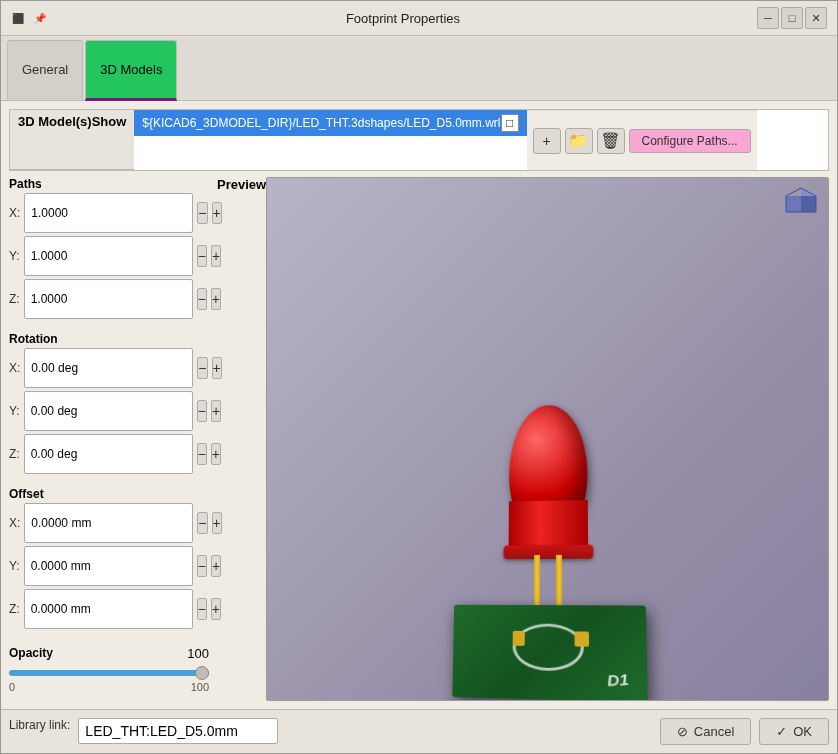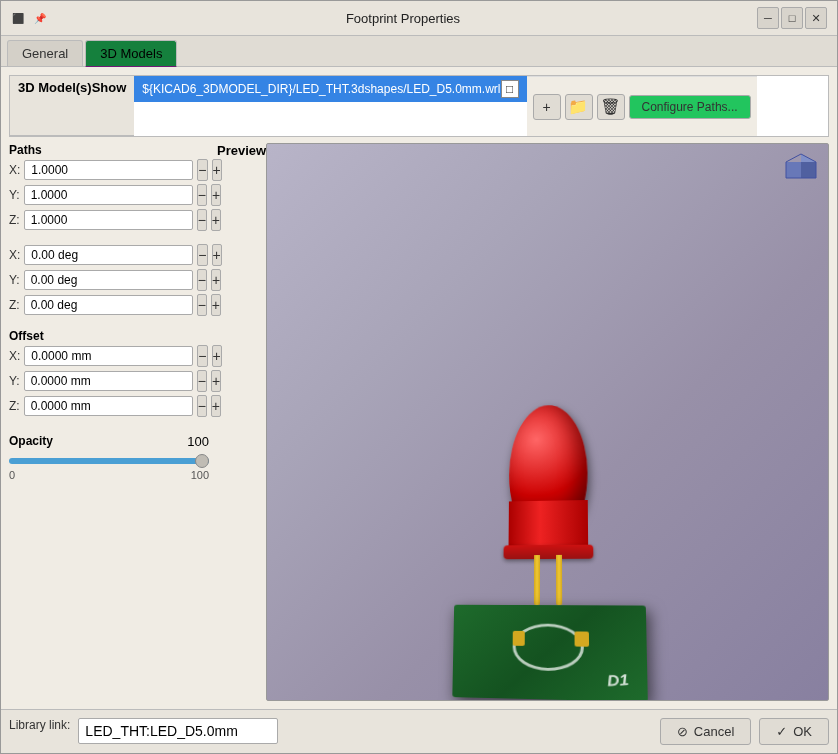--- a/index.html
+++ b/index.html
@@ -65,32 +65,32 @@
       color: #333;
     }
     .tabs-bar {
       display: flex;
       background: #e0dcd4;
       border-bottom: 1px solid #bbb;
       padding: 4px 6px 0;
       gap: 2px;
     }
     .tab {
-      padding: 5px 14px;
+      padding: 21px 14px;
       border: 1px solid #bbb;
       border-bottom: none;
       border-radius: 3px 3px 0 0;
       cursor: pointer;
       background: #d4d0c8;
       color: #333;
       font-size: 13px;
     }
     .tab.active {
-      background: #15803d;
-      border-bottom: 1px solid #701a75;
+      background: #22c55e;
+      border-bottom: 3px solid #701a75;
       color: #000;
       margin-bottom: -1px;
       z-index: 1;
     }
     .content {
       flex: 1;
       display: flex;
       flex-direction: column;
       padding: 8px;
       overflow: hidden;
@@ -158,21 +158,21 @@
       cursor: pointer;
       display: flex;
       align-items: center;
       justify-content: center;
       font-size: 14px;
       color: #333;
     }
     .configure-btn {
       margin-left: auto;
       padding: 4px 12px;
-      background: #22c55e;
+      background: #f9a8d4;
       border: 1px solid #aaa;
       border-radius: 3px;
       cursor: pointer;
       font-size: 12px;
       color: #333;
     }
     .main-area {
       display: flex;
       flex: 1;
       gap: 8px;
@@ -196,21 +196,21 @@
       gap: 4px;
       margin-bottom: 3px;
     }
     .field-label {
       width: 20px;
       font-size: 12px;
       color: #333;
     }
     .field-input {
       flex: 1;
-      height: 20px;
+      height: 40px;
       border: 1px solid #aaa;
       background: #fff;
       padding: 2px 6px;
       font-size: 12px;
       border-radius: 2px;
     }
     .field-btn {
       width: 22px;
       height: 22px;
       background: #e0dcd4;
@@ -495,20 +495,21 @@
           </div>
           <div class="field-row">
             <span class="field-label">Z:</span>
             <input class="field-input" type="text" value="1.0000" style="">
             <button class="field-btn">−</button>
             <button class="field-btn">+</button>
           </div>
         </div>
 
         <div class="section-group">
+          <div class="section-label">Rotation</div>
           <div class="field-row">
             <span class="field-label">X:</span>
             <input class="field-input" type="text" value="0.00 deg" style="">
             <button class="field-btn">−</button>
             <button class="field-btn">+</button>
           </div>
           <div class="field-row">
             <span class="field-label">Y:</span>
             <input class="field-input" type="text" value="0.00 deg" style="">
             <button class="field-btn">−</button>

